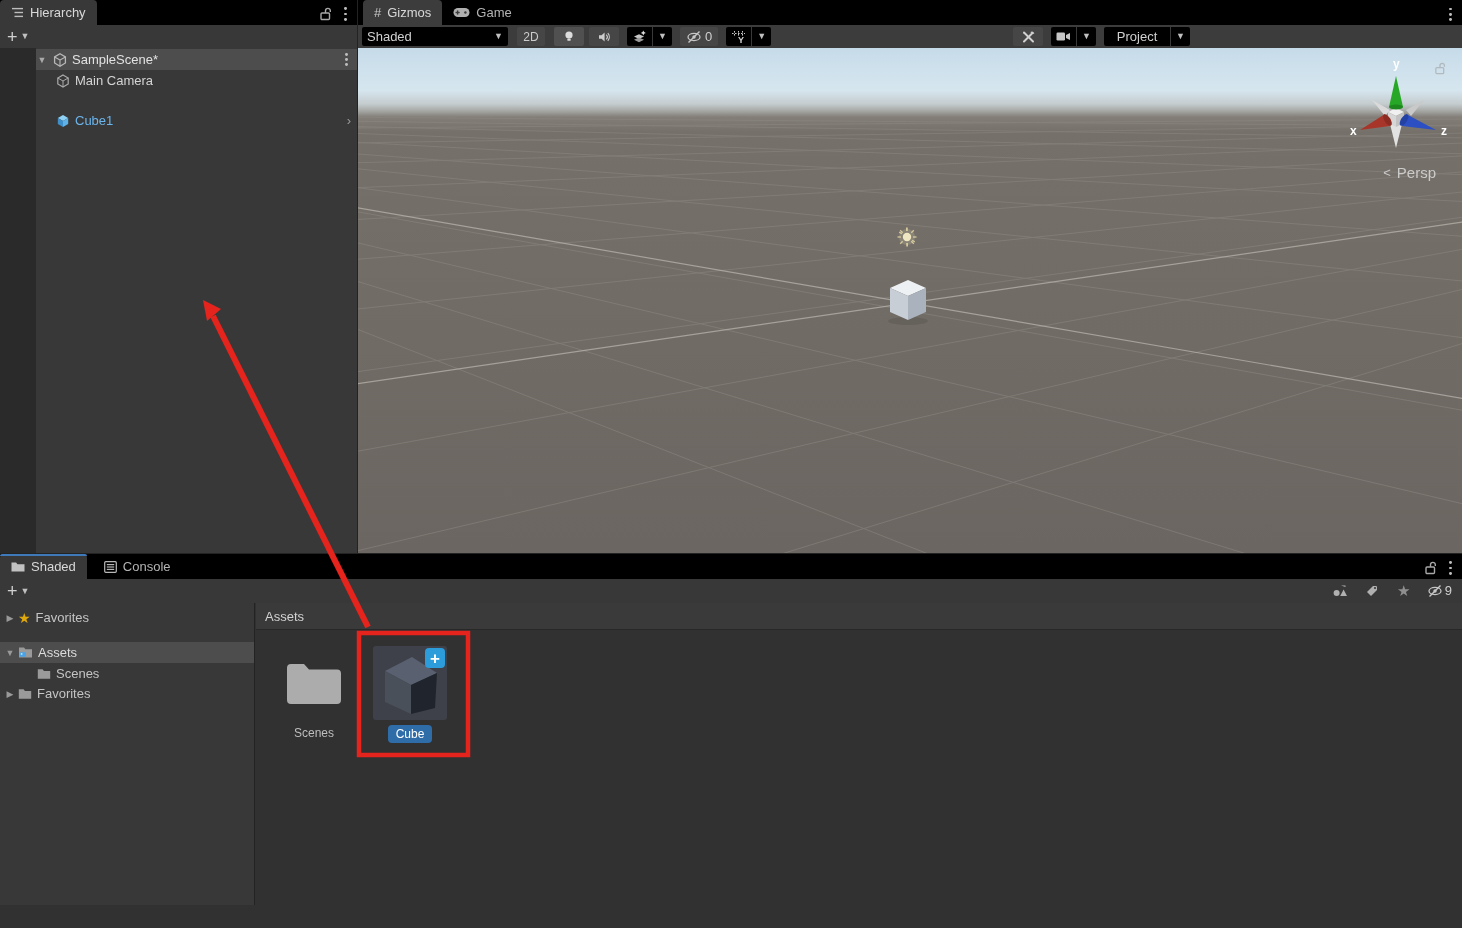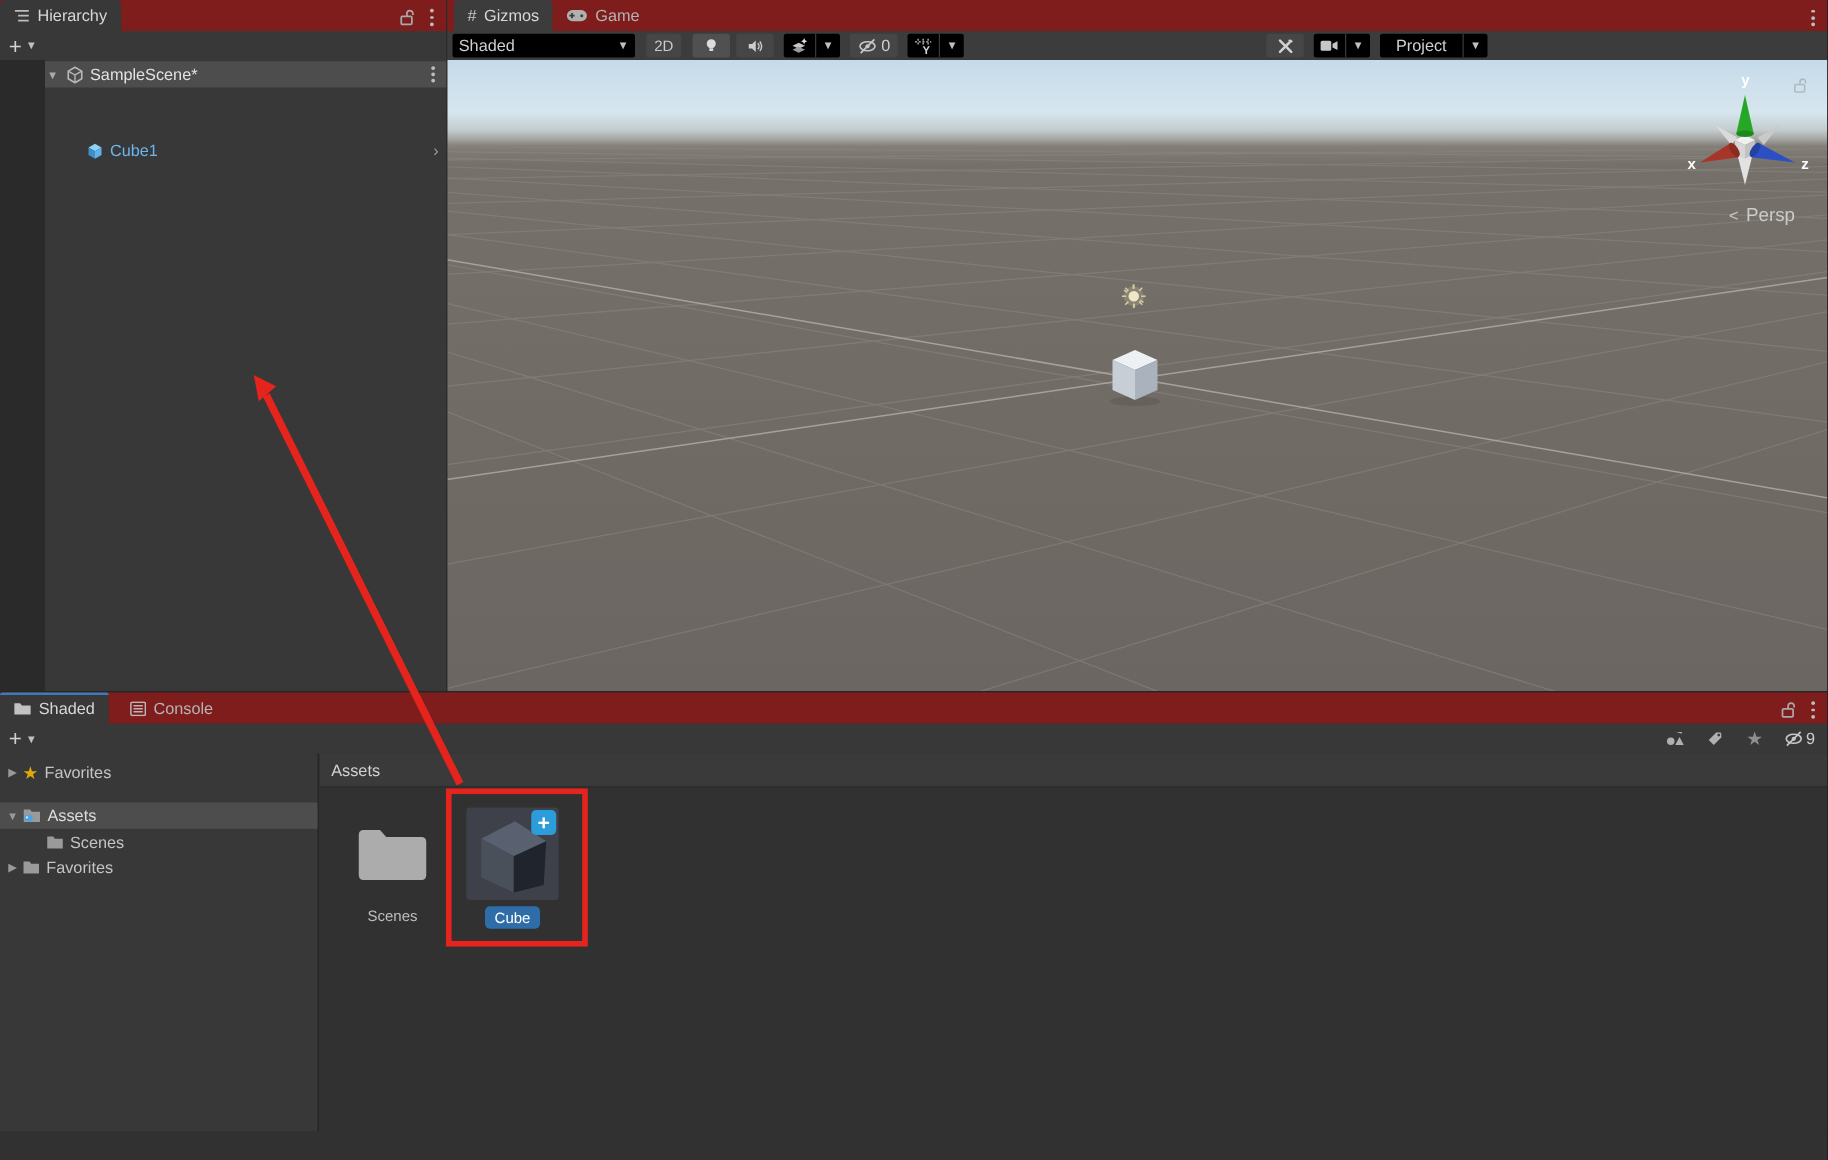--- a/index.html
+++ b/index.html
@@ -2,21 +2,21 @@
 <html><head>
 <meta charset="utf-8">
 <style>
   html,body{margin:0;padding:0;background:#191919;}
   *{box-sizing:border-box;}
   .app{position:relative;width:1462px;height:928px;background:#282828;overflow:hidden;
        font-family:"Liberation Sans",sans-serif;font-size:13px;color:#c8c8c8;-webkit-user-select:none;}
   .abs{position:absolute;}
 
   
-  .tabbar{position:absolute;left:0;right:0;top:0;height:25px;background:#7f1d1d;display:flex;align-items:flex-end;}
+  .tabbar{position:absolute;left:0;right:0;top:0;height:25px;background:#000000;display:flex;align-items:flex-end;}
   .tab{display:flex;align-items:center;gap:6px;height:25px;padding:0 11px;color:#b4b4b4;
        border-radius:4px 4px 0 0;position:relative;white-space:nowrap;}
   .tab.active{background:#383838;color:#d8d8d8;}
   .tab.active.tb-scene{background:#3c3c3c;}
   .tab.active.tb-project::before{content:"";position:absolute;left:0;right:0;top:0;height:2px;background:#3e79b9;border-radius:4px 4px 0 0;}
   .tabbar-right{margin-left:auto;display:flex;align-items:center;gap:12px;padding:0 10px 4px 0;}
 
   
   .toolbar{position:absolute;left:0;right:0;top:25px;height:23px;display:flex;align-items:center;}
   .tbtn{height:19px;background:#464646;border-radius:2px;display:flex;align-items:center;justify-content:center;
@@ -133,21 +133,30 @@
               <path d="M7 13.2 V7 L12.4 3.9 M7 7 1.6 3.9" fill="none" stroke="#b8b8b8" stroke-width="1.1"></path>
             </svg>
         </span>
         <span style="font-weight:normal;color:#e2e2e2;">SampleScene*</span>
         <span class="icon kebab-dots" style="margin-left:auto;margin-right:9px;">
             <i></i>
             <i></i>
             <i></i>
           </span>
       </div>
-      <div class="trow" style="top:62px;padding-left:33px;">
+      <div class="trow" style="top:22px;padding-left:20px;">
+        <span class="icon">
+          <svg width="14" height="14" viewBox="0 0 14 14">
+              <path d="M7 1 12.2 4 V10 L7 13 1.8 10 V4 Z" fill="none" stroke="#ababab" stroke-width="1.2"></path>
+              <path d="M7 13 V7 L12.2 4 M7 7 1.8 4" fill="none" stroke="#ababab" stroke-width="1"></path>
+            </svg>
+        </span>
+        <span>Main Camera</span>
+      </div>
+      <div class="trow" style="top:62px;padding-left:20px;">
         <span class="icon">
           <svg width="14" height="14" viewBox="0 0 14 14">
               <path d="M7 1 12.2 4 7 7 1.8 4 Z" fill="#8fd1f5"></path>
               <path d="M1.8 4 7 7 V13 L1.8 10 Z" fill="#3e8fc9"></path>
               <path d="M12.2 4 V10 L7 13 V7 Z" fill="#5fb2e8"></path>
             </svg>
         </span>
         <span class="blue">Cube1</span>
         <span class="chev">›</span>
       </div>

